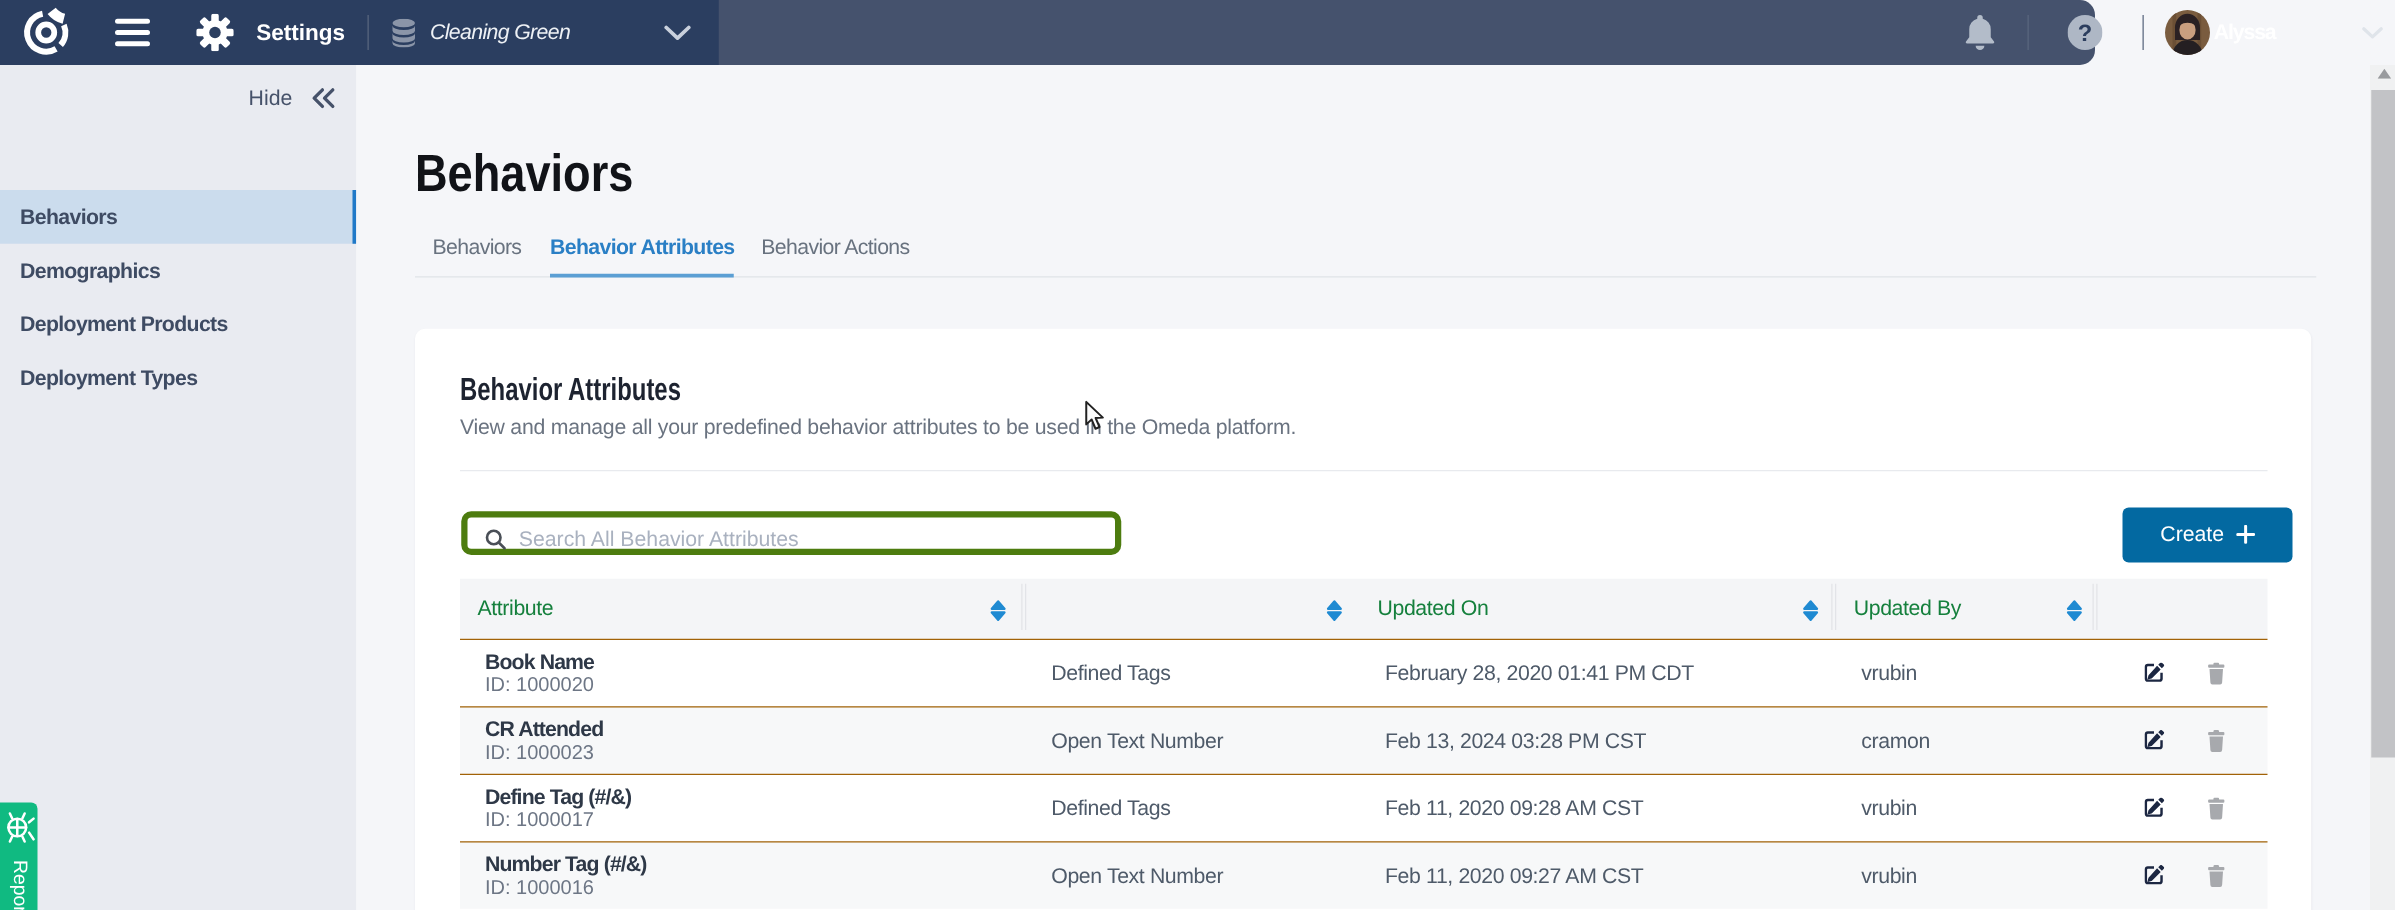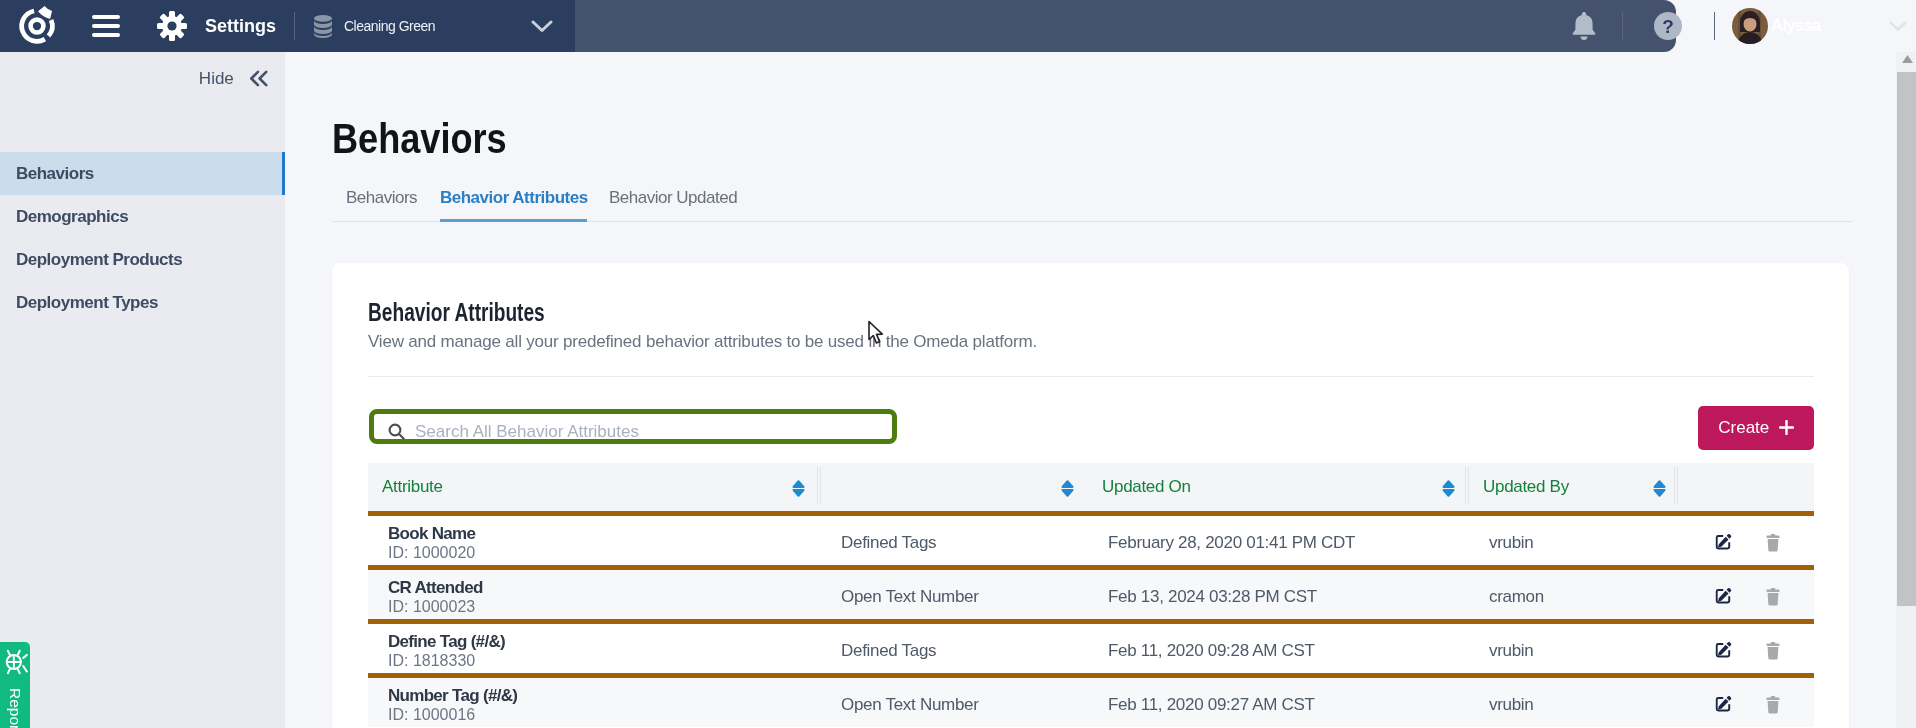--- a/index.html
+++ b/index.html
@@ -4,21 +4,21 @@
 <style>
 * { margin:0; padding:0; box-sizing:border-box; }
 html,body { width:1916px; height:728px; overflow:hidden; font-family:"Liberation Sans", sans-serif; background:#f5f6f9; }
 .abs { position:absolute; }
 
 
 #navbar { position:absolute; left:0; top:0; width:1676px; height:52px; background:#45526d;border-radius:12px; }
 #navleft { position:absolute; left:0; top:0; width:575px; height:52px; background:#2b3e60; }
 .nav-divider { position:absolute; top:12px; width:1px; height:28px; background:#5a677f; }
 #settings-txt { position:absolute; left:205px; top:0; height:52px; line-height:52px; color:#fff; font-size:18px; font-weight:bold; }
-#cg-txt { position:absolute; left:344px; top:0; height:52px; line-height:52px; color:#eef1f5; font-size:14px; letter-spacing:-0.5px; }
+#cg-txt { position:absolute; left:344px; top:0; height:52px; line-height:52px; color:#eef1f5; font-size:17px; letter-spacing:-0.5px;font-style:italic; }
 #username { position:absolute; left:1771px; top:0; height:52px; line-height:52px; color:#fff; font-size:17px; font-weight:bold; letter-spacing:-0.9px; }
 
 
 #sidebar { position:absolute; left:0; top:52px; width:285px; height:676px; background:#e9ebf1; }
 #hide-row { position:absolute; right:16px; top:17px; font-size:17px; color:#46526a; }
 .menu-item { position:absolute; left:0; width:285px; height:43px; line-height:43px; padding-left:16px; font-size:17px; font-weight:bold; color:#3e4b63; letter-spacing:-0.5px; }
 .menu-item.active { background:#cbdced; border-right:3px solid #2079c8; }
 
 
 #main { position:absolute; left:285px; top:52px; width:1613px; height:676px; background:#f5f6f9; }
@@ -28,28 +28,28 @@
 #tabline { position:absolute; left:47px; top:169px; width:1521px; height:1px; background:#e0e3e8; }
 #tabline2 { position:absolute; left:155px; top:167px; width:147px; height:3px; background:#5b9fd4; }
 
 
 #card { position:absolute; left:47px; top:211px; width:1517px; height:520px; background:#fff; border-radius:8px; box-shadow:0 1px 2px rgba(30,40,60,0.06); }
 #card h2 { font-size:25.5px; color:#1d2330; font-weight:bold; position:absolute; left:36px; top:35px; transform:scaleX(0.75); transform-origin:left top; white-space:nowrap; }
 #card .desc { position:absolute; left:36px; top:69px; font-size:17px; color:#6a7380; letter-spacing:-0.2px; }
 #card hr { position:absolute; left:36px; top:113px; width:1446px; border:none; border-top:1px solid #e8eaee; }
 #searchbox { position:absolute; left:37px; top:146px; width:528px; height:35px; border:5px solid #4d7c0f; border-radius:8px; background:#fff; }
 #searchbox .ph { position:absolute; left:41px; top:8px; font-size:17px; color:#a9b1bf; }
-#createbtn { position:absolute; left:1366px; top:143px; width:116px; height:44px; background:#be185d; border-radius:5px; color:#fff; font-size:17px; text-align:center; line-height:44px; }
+#createbtn { position:absolute; left:1366px; top:143px; width:136px; height:44px; background:#0369a1; border-radius:5px; color:#fff; font-size:17px; text-align:center; line-height:44px; }
 
 
 #tbl { position:absolute; left:36px; top:200px; width:1446px; }
 .thead { position:relative; height:48px; background:#f4f5f7; }
 .th { position:absolute; top:0; height:48px; line-height:48px; font-size:17px; font-weight:normal; color:#15803d; padding-left:14px; letter-spacing:-0.3px; }
 .th .sep { position:absolute; right:0; top:4px; height:37px; width:4px; border-left:1px solid #e2e4e8; border-right:1px solid #e2e4e8; }
-.row { position:relative; height:54px; border-top:5px solid #a16207; background:#fff; }
+.row { position:relative; height:54px; border-top:1px solid #a16207; background:#fff; }
 .row.alt { background:#f7f8f9; }
 .cell { position:absolute; top:0; height:54px; line-height:54px; font-size:17px; color:#4e5a69; padding-left:20px; letter-spacing:-0.3px; }
 .name { position:absolute; left:20px; top:8px; font-size:17px; font-weight:bold; color:#2e3847; letter-spacing:-0.7px; }
 .rid { position:absolute; left:20px; top:28px; font-size:16px; color:#6d7685; }
 
 
 .c2 { left:453px;text-align:right; } .c3 { left:720px; } .c4 { left:1101px; }
 
 
 #sb-track { position:absolute; left:1896px; top:52px; width:20px; height:676px; background:#f0f1f2; }
@@ -162,21 +162,21 @@
   <div class="menu-item active" style="top:100px">Behaviors</div>
   <div class="menu-item" style="top:143px">Demographics</div>
   <div class="menu-item" style="top:186px">Deployment Products</div>
   <div class="menu-item" style="top:229px">Deployment Types</div>
 </div>
 
 <div id="main">
   <h1>Behaviors</h1>
   <div class="tab" style="left:61px">Behaviors</div>
   <div class="tab active" style="left:155px">Behavior Attributes</div>
-  <div class="tab" style="left:324px">Behavior Updated</div>
+  <div class="tab" style="left:324px">Behavior Actions</div>
   <div id="tabline"></div>
   <div id="tabline2"></div>
 
   <div id="card">
     <h2>Behavior Attributes</h2>
     <div class="desc">View and manage all your predefined behavior attributes to be used in the Omeda platform.</div>
     <hr>
     <div id="searchbox">
       <svg class="abs" style="left:14px;top:9px" width="17" height="17" viewBox="0 0 17 17">
         <circle cx="7" cy="7" r="5.4" fill="none" stroke="#4a4f57" stroke-width="2.1"></circle>
@@ -239,21 +239,21 @@
         <div class="cell c4">cramon</div>
         <svg class="abs" style="left:1346px;top:18px" width="18" height="18" viewBox="0 0 16 17.5">
             <use href="#ic-edit"></use>
           </svg>
         <svg class="abs" style="left:1397px;top:18px" width="16" height="17.5" viewBox="0 0 16 17.5">
             <use href="#ic-trash"></use>
           </svg>
       </div>
       <div class="row">
         <div class="name">Define Tag (#/&amp;)</div>
-          <div class="rid">ID: 1818330</div>
+          <div class="rid">ID: 1000017</div>
         <div class="cell c2">Defined Tags</div>
         <div class="cell c3">Feb 11, 2020 09:28 AM CST</div>
         <div class="cell c4">vrubin</div>
         <svg class="abs" style="left:1346px;top:18px" width="18" height="18" viewBox="0 0 16 17.5">
             <use href="#ic-edit"></use>
           </svg>
         <svg class="abs" style="left:1397px;top:18px" width="16" height="17.5" viewBox="0 0 16 17.5">
             <use href="#ic-trash"></use>
           </svg>
       </div>

